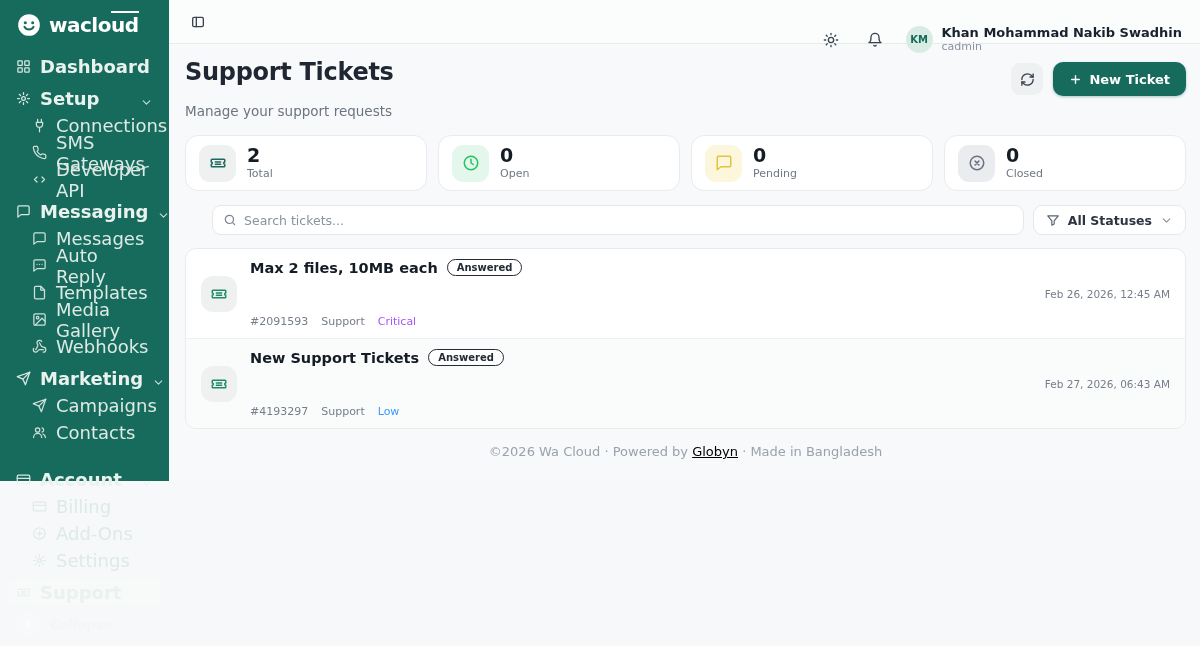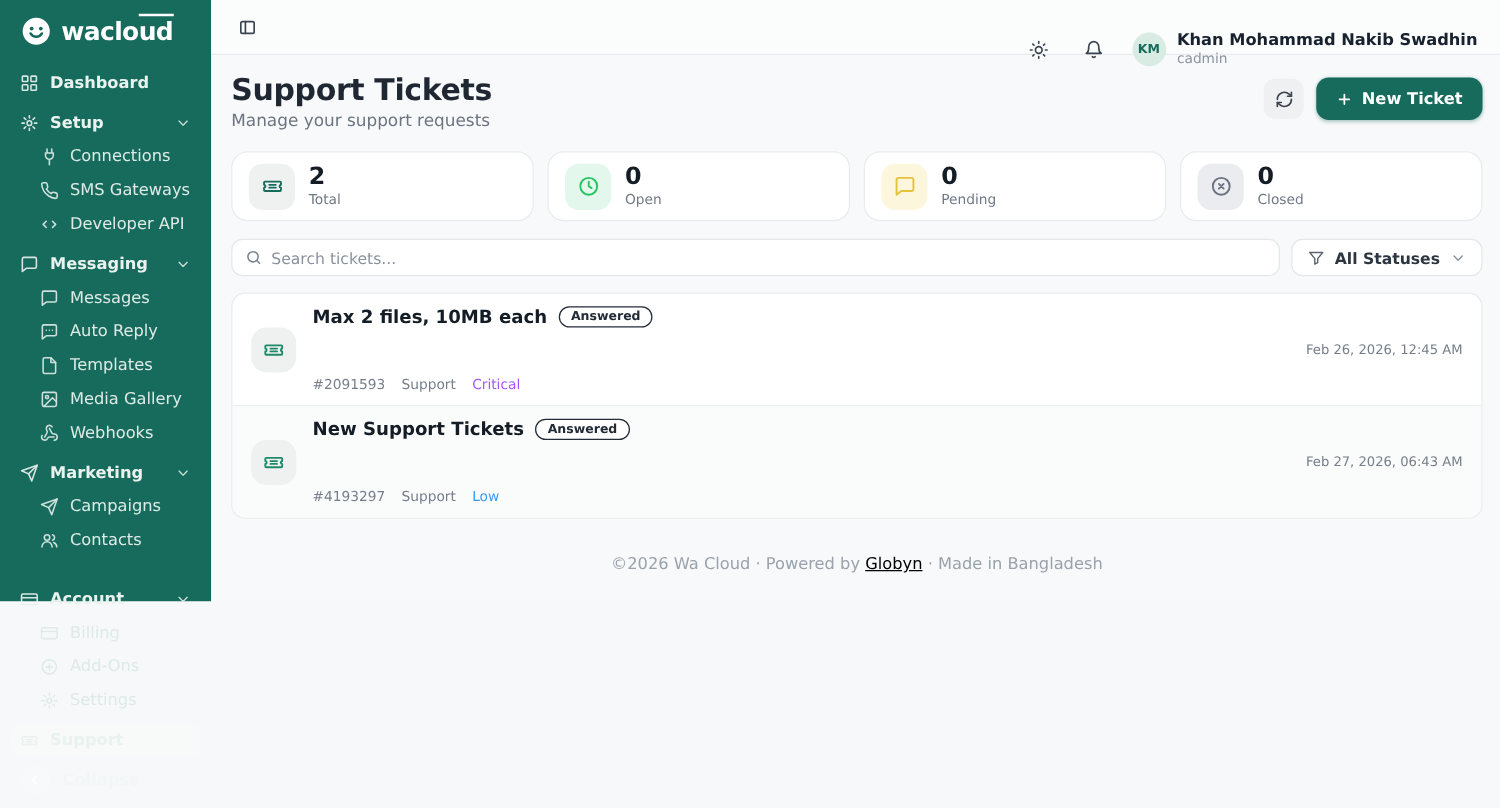--- a/index.html
+++ b/index.html
@@ -5,21 +5,21 @@
   * { margin:0; padding:0; box-sizing:border-box; }
   html,body { width:1200px; height:646px; overflow:hidden; font-family:"DejaVu Sans","Liberation Sans",sans-serif; background:#f7f8f9; }
   .app { display:flex; width:1200px; height:481px; }
 
   
   .sidebar { width:169px; min-width:169px; background:#176b5c; color:#eef5f3; display:flex; flex-direction:column; padding:8px 8px 10px 8px; }
   .logo { display:flex; align-items:center; gap:7px; padding:4px 8px 10px 8px; }
   .logo-text { font-size:20px; font-weight:800; color:#fff; letter-spacing:-0.5px; }
   .logo-text .over { border-top:2px solid #fff; padding-top:0px; }
   .nav { display:flex; flex-direction:column; flex:0 0 auto; }
-  .nav-item { display:flex; align-items:center; gap:9px; height:27px; padding:0 8px; border-radius:9px; font-size:13px; font-weight:600; color:#e9f2ef; cursor:pointer; }
+  .nav-item { display:flex; align-items:center; gap:9px; height:27px; padding:0 8px; border-radius:9px; font-size:18px; font-weight:600; color:#e9f2ef; cursor:pointer; }
   .nav-item.lvl1 { padding-left:24px; font-weight:500; color:#ddeae6; }
   .nav-item.section { margin-top:5px; }
   .nav-item.gap { margin-top:20px; }
   .nav-item.active { background:rgba(255,255,255,0.14); }
   .nav-item .ic { display:flex; width:15px; height:15px; opacity:.92; }
   .nav-item .chev { margin-left:auto; width:13px; height:13px; opacity:.85; }
   .collapse-row { margin-top:auto; display:flex; align-items:center; gap:10px; padding:6px 8px; background:rgba(255,255,255,0.08); border-radius:12px; cursor:pointer; }
   .collapse-btn { width:24px; height:24px; border-radius:50%; background:rgba(255,255,255,0.15); display:flex; align-items:center; justify-content:center; }
   .collapse-label { font-size:13px; font-weight:600; color:#f2f7f5; }
 
@@ -30,32 +30,32 @@
   .topbar-right { margin-left:auto; display:flex; align-items:center; gap:18px;margin-top:36px; }
   .tb-icon { width:26px; height:26px; display:flex; align-items:center; justify-content:center; color:#3a4450; cursor:pointer; }
   .user { display:flex; align-items:center; gap:9px; cursor:pointer; }
   .avatar { width:27px; height:27px; border-radius:50%; background:#d9ece4; color:#176b5c; font-size:10px; font-weight:700; display:flex; align-items:center; justify-content:center; }
   .user-name { font-size:13px; font-weight:700; color:#18222e; line-height:1.15; }
   .user-role { font-size:11px; color:#8a93a0; line-height:1.15; }
 
   .content { flex:1; display:flex; flex-direction:column; padding:14px 14px 10px 16px; overflow:hidden; }
   .page-head { display:flex; align-items:flex-start; }
   .page-title { font-size:24px; font-weight:800; color:#1f2733; letter-spacing:-0.3px; }
-  .page-sub { font-size:13.5px; color:#6b7480; margin-top:3px; }
+  .page-sub { font-size:13.5px; color:#6b7480; margin-top:17px; }
   .head-actions { margin-left:auto; display:flex; align-items:center; gap:10px; margin-top:4px; }
   .refresh-btn { width:32px; height:32px; border-radius:9px; background:#eef0f2; border:none; color:#39424e; display:flex; align-items:center; justify-content:center; cursor:pointer; }
   .new-ticket-btn { height:34px; border:none; border-radius:10px; background:#176b5c; color:#fff; font-size:13px; font-weight:700; font-family:inherit; display:flex; align-items:center; gap:7px; padding:0 16px; cursor:pointer; box-shadow:0 1px 3px rgba(23,107,92,.35); }
 
   .stats-row { display:flex; gap:11px; margin-top:16px; }
   .stat-card { flex:1; background:#fff; border:1px solid #e9ebee; border-radius:13px; padding:10px 13px; display:flex; align-items:center; gap:11px; height:56px; }
   .stat-icon { width:37px; height:37px; border-radius:11px; display:flex; align-items:center; justify-content:center; }
   .stat-value { font-size:19px; font-weight:800; color:#141c26; line-height:1.05; }
   .stat-label { font-size:11px; color:#6f7885; margin-top:2px; }
 
-  .filter-row { display:flex; gap:9px; margin-top:14px; }
+  .filter-row { display:flex; gap:9px; margin-top:14px;margin-left:27px; }
   .search-box { flex:1; height:30px; background:#fff; border:1px solid #e5e8ea; border-radius:9px; display:flex; align-items:center; padding:0 10px; gap:7px; color:#7a838f; }
   .search-box input { border:none; outline:none; flex:1; font-size:12.5px; font-family:inherit; color:#2c3540; background:transparent; }
   .search-box input::placeholder { color:#8a929d; }
   .status-filter { height:30px; background:#fff; border:1px solid #e5e8ea; border-radius:9px; display:flex; align-items:center; gap:8px; padding:0 12px; font-size:12.5px; font-weight:600; color:#2c3540; cursor:pointer; min-width:116px; }
   .status-filter .chev { color:#8a929d; }
 
   .ticket-list { margin-top:13px; background:#fff; border:1px solid #e9ebee; border-radius:11px; overflow:hidden; }
   .ticket-row { display:flex; align-items:center; padding:10px 15px; gap:13px; cursor:pointer; min-height:52px; }
   .ticket-row + .ticket-row { border-top:1px solid #eef0f2; }
   .ticket-row.alt { background:#fafbfb; }

